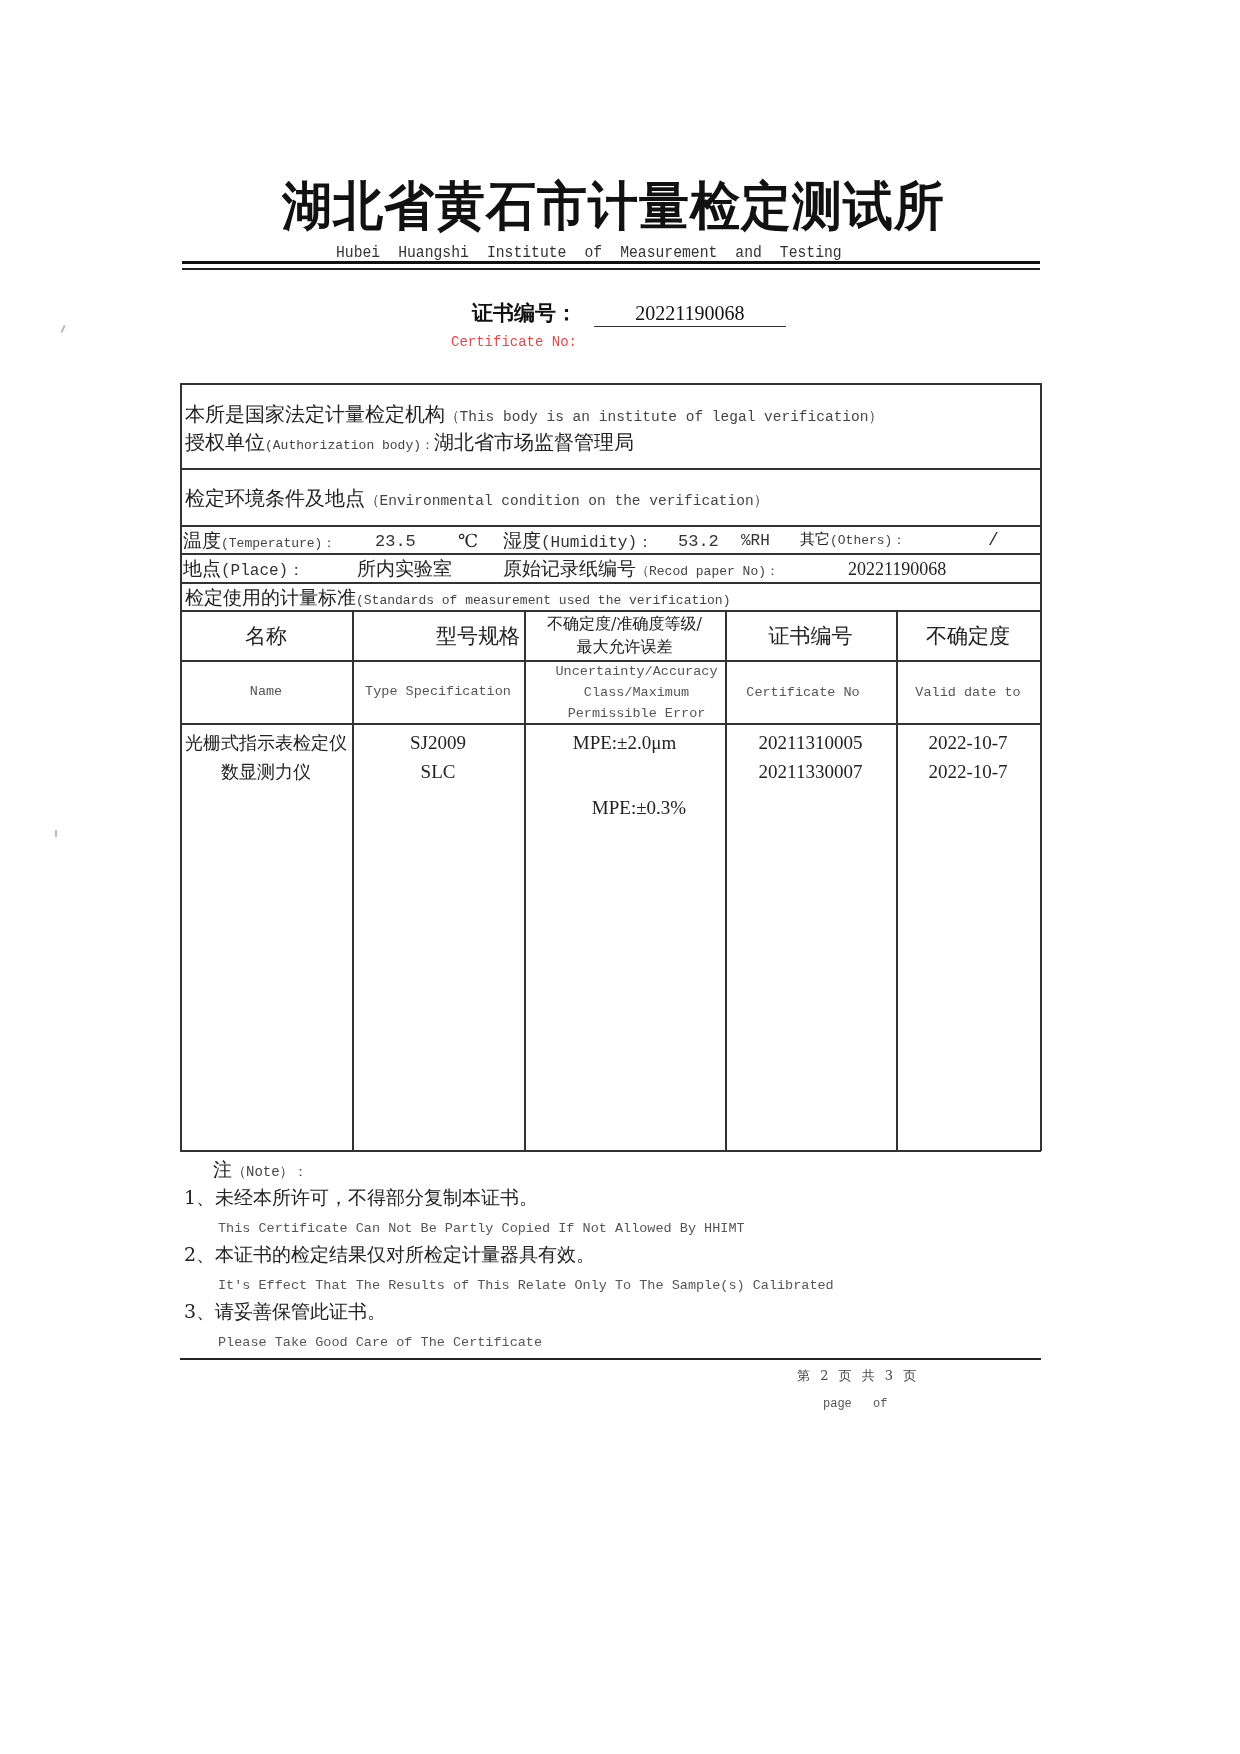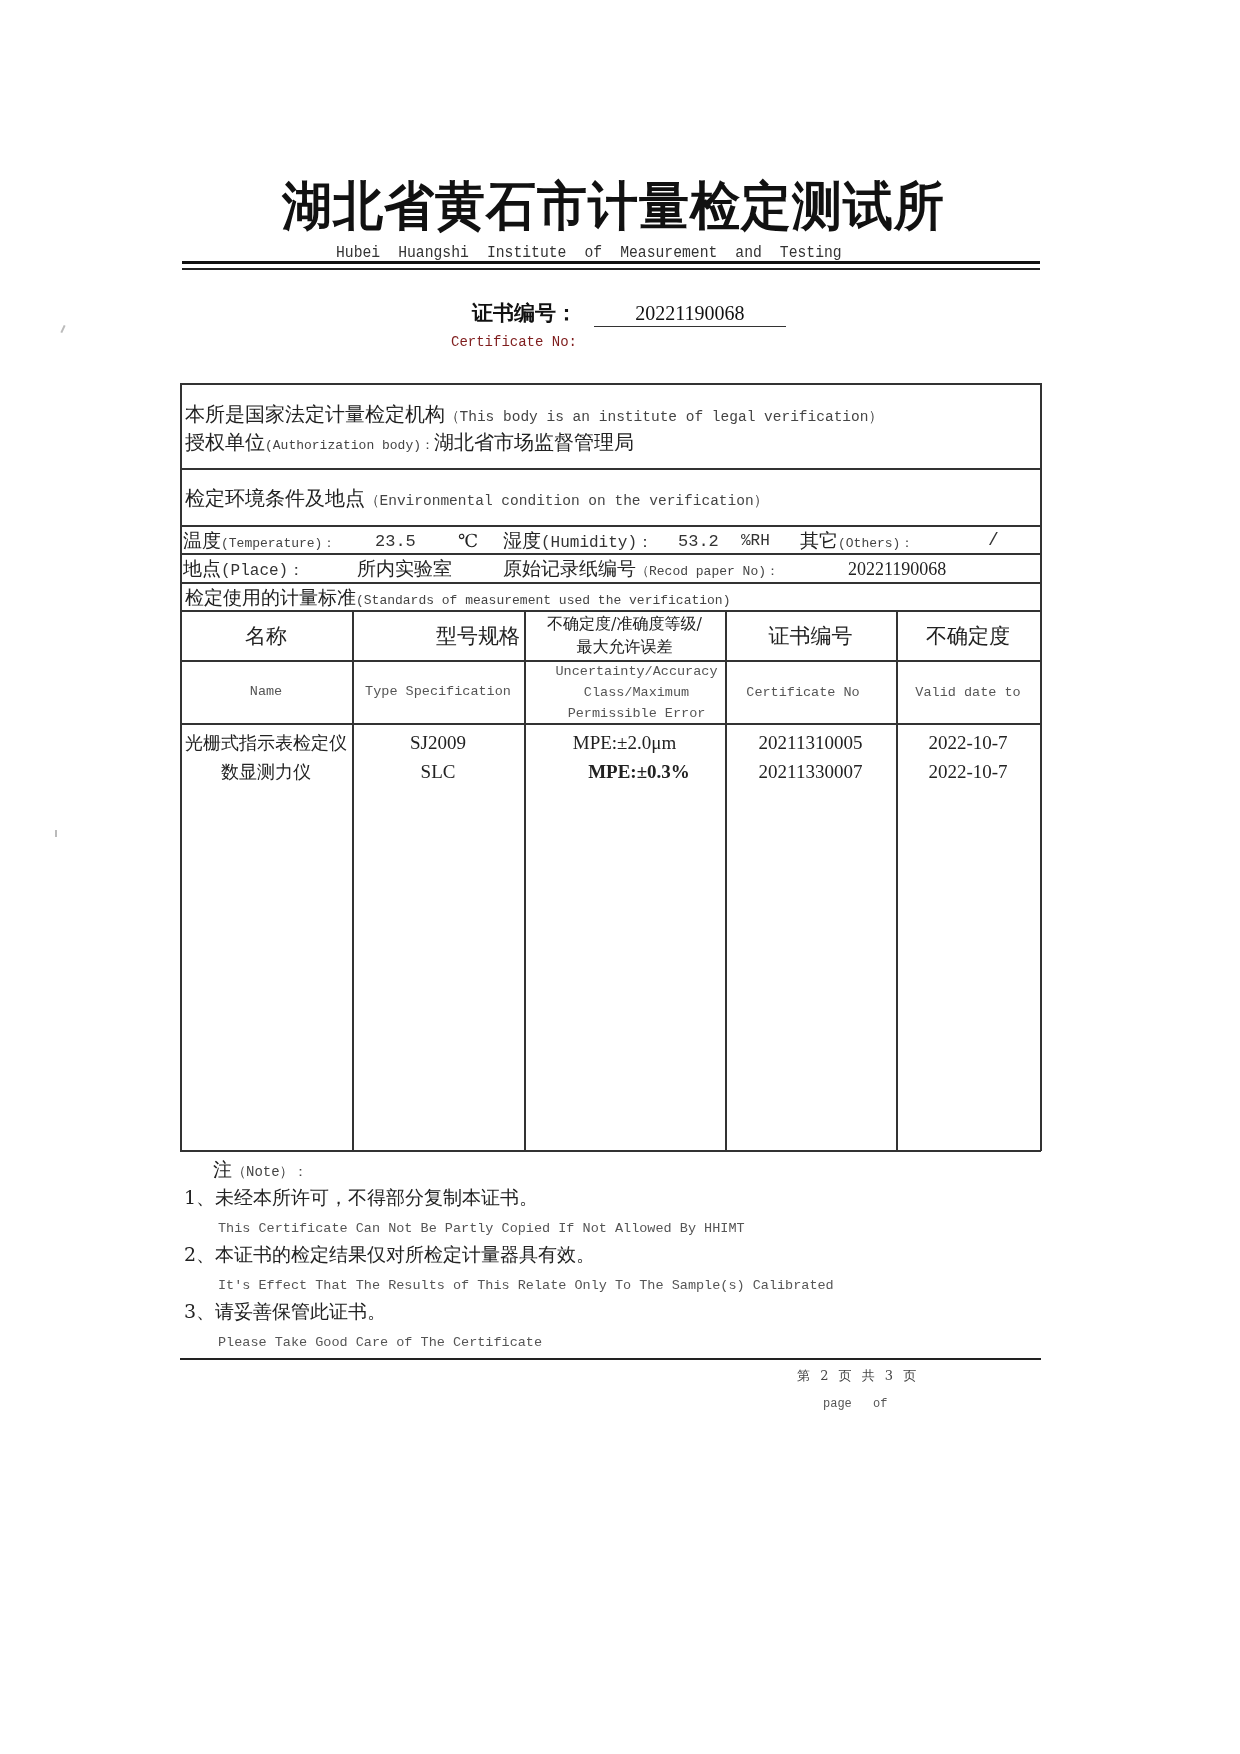--- a/index.html
+++ b/index.html
@@ -18,21 +18,21 @@
       left: 336px; top: 243px; width: 560px; height: 20px;
       font-family: "Liberation Mono", monospace; font-size: 16px; line-height: 20px;
       word-spacing: 10px; color: #333; white-space: nowrap; transform: scaleX(0.92); transform-origin: left center;
     }
     .rule-thick { left: 182px; top: 261px; width: 858px; height: 3px; background: #111; }
     .rule-thin { left: 182px; top: 268px; width: 858px; height: 2px; background: #222; }
 
     .cert-label { left: 472px; top: 300px; font-size: 21px; font-weight: bold; line-height: 26px; color: #111; }
     .cert-value { left: 594px; top: 300px; width: 192px; text-align: center; font-size: 20px; line-height: 26px;
       font-family: "Liberation Serif", serif; border-bottom: 1.5px solid #333; color: #111; }
-    .cert-en { left: 451px; top: 334px; font-family: "Liberation Mono", monospace; font-size: 14px; color: #7f1d1d; }
+    .cert-en { left: 451px; top: 334px; font-family: "Liberation Mono", monospace; font-size: 14px; color: #ef4444; }
 
     .hline { position: absolute; height: 1.5px; background: #333; left: 180px; width: 861px; }
     .vline { position: absolute; width: 1.5px; background: #333; }
 
     .cell-text { position: absolute; white-space: nowrap; color: #222; line-height: 1.2; }
     .cn { font-family: "DejaVu Serif", serif; }
     .en-small { font-family: "Liberation Mono", monospace; font-size: 13px; color: #444; }
     .en-mid { font-family: "Liberation Mono", monospace; font-size: 16px; color: #333; }
 
     .center-col { position: absolute; text-align: center; }
@@ -93,21 +93,21 @@
   <span class="cn" style="font-size:19px;">温度</span><span class="en-small">(Temperature)：</span>
 </div>
 <div class="cell-text en-mid" style="left:375px; top:532px; font-size:17px;">23.5</div>
 <div class="cell-text cn" style="left:458px; top:530px; font-size:18px;">℃</div>
 <div class="cell-text" style="left:503px; top:529px;">
   <span class="cn" style="font-size:19px;">湿度</span><span class="en-mid" style="font-size:16px;">(Humidity)：</span>
 </div>
 <div class="cell-text en-mid" style="left:678px; top:532px; font-size:17px;">53.2</div>
 <div class="cell-text en-mid" style="left:741px; top:532px; font-size:16px;">%RH</div>
 <div class="cell-text" style="left:800px; top:529px;">
-  <span class="cn" style="font-size:19px;">其它</span><span class="en-small">(Others)：</span>
+  <span class="cn" style="font-size:15px;">其它</span><span class="en-small">(Others)：</span>
 </div>
 <div class="cell-text en-mid" style="left:988px; top:530px; font-size:18px;">/</div>
 
 <div class="cell-text" style="left:183px; top:557px;">
   <span class="cn" style="font-size:19px;">地点</span><span class="en-mid" style="font-size:16px;">(Place)：</span>
 </div>
 <div class="cell-text cn" style="left:357px; top:557px; font-size:19px;">所内实验室</div>
 <div class="cell-text" style="left:503px; top:557px;">
   <span class="cn" style="font-size:19px;">原始记录纸编号</span><span class="en-small">（Recod paper No)：</span>
 </div>
@@ -139,21 +139,21 @@
 <div>
   <div class="center-col data-cn" style="left:180px; width:172px; top:728px;">光栅式指示表检定仪</div>
   <div class="center-col data" style="left:352px; width:172px; top:728px;">SJ2009</div>
   <div class="center-col data" style="left:524px; width:201px; top:728px;">MPE:±2.0μm</div>
   <div class="center-col data" style="left:725px; width:171px; top:728px;">20211310005</div>
   <div class="center-col data" style="left:896px; width:144px; top:728px;">2022-10-7</div>
 </div>
 <div>
   <div class="center-col data-cn" style="left:180px; width:172px; top:757px;">数显测力仪</div>
   <div class="center-col data" style="left:352px; width:172px; top:757px;">SLC</div>
-  <div class="center-col data" style="left:524px; width:230px; top:757px;font-weight:bold;">MPE:±0.3%</div>
+  <div class="center-col data" style="left:524px; width:230px; top:793px;">MPE:±0.3%</div>
   <div class="center-col data" style="left:725px; width:171px; top:757px;">20211330007</div>
   <div class="center-col data" style="left:896px; width:144px; top:757px;">2022-10-7</div>
 </div>
 
 <div class="cell-text" style="left:213px; top:1158px;">
   <span class="cn" style="font-size:19px;">注</span><span class="en-small" style="font-size:14px;">（Note）：</span>
 </div>
 <div class="cell-text cn note-cn" style="left:184px; top:1186px;">1、未经本所许可，不得部分复制本证书。</div>
 <div class="cell-text note-en" style="left:218px; top:1221px;">This Certificate Can Not Be Partly Copied If Not Allowed By HHIMT</div>
 <div class="cell-text cn note-cn" style="left:184px; top:1243px;">2、本证书的检定结果仅对所检定计量器具有效。</div>

